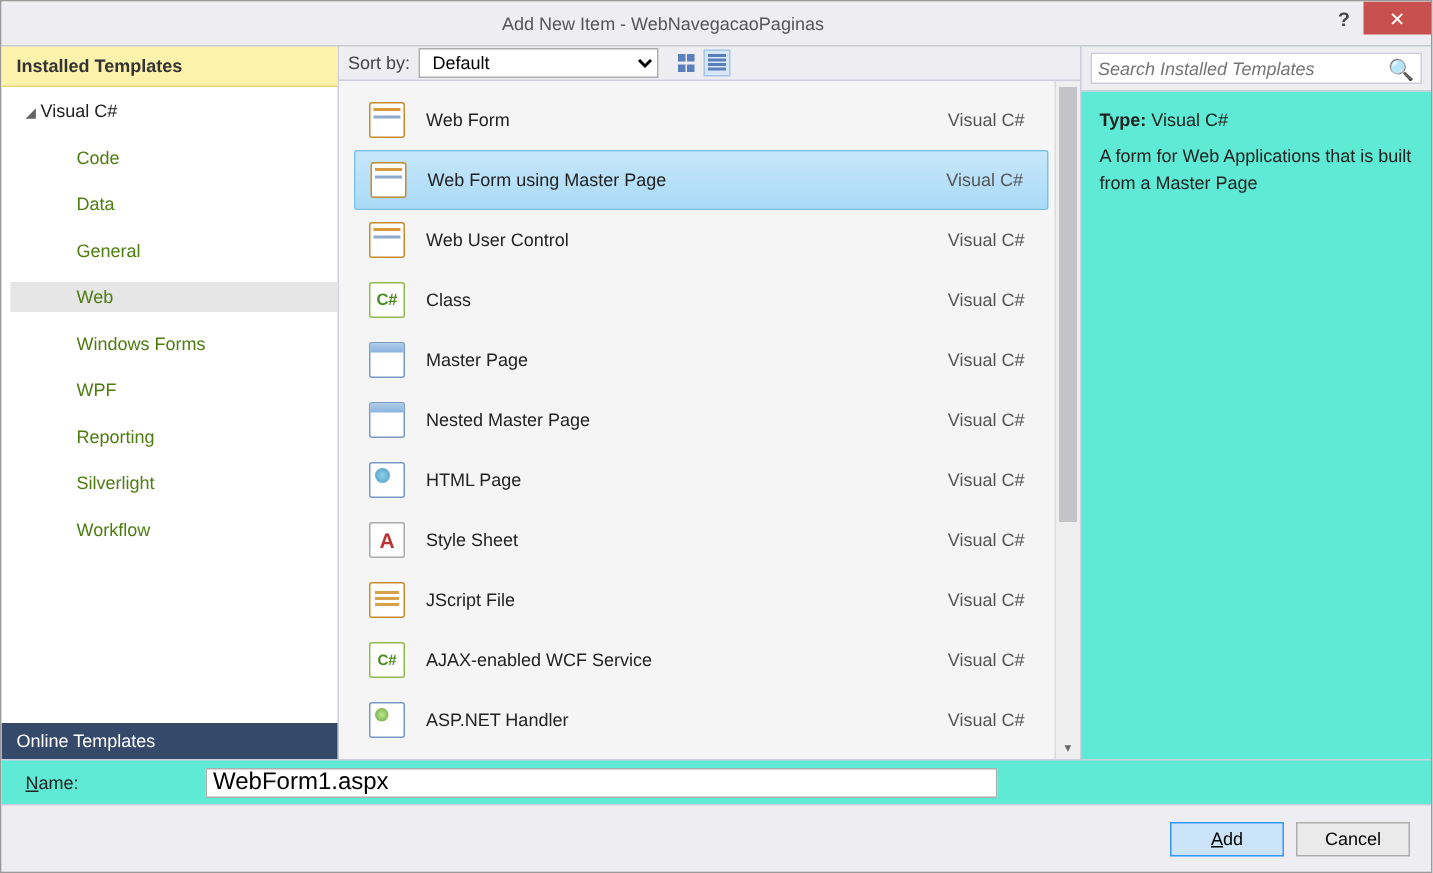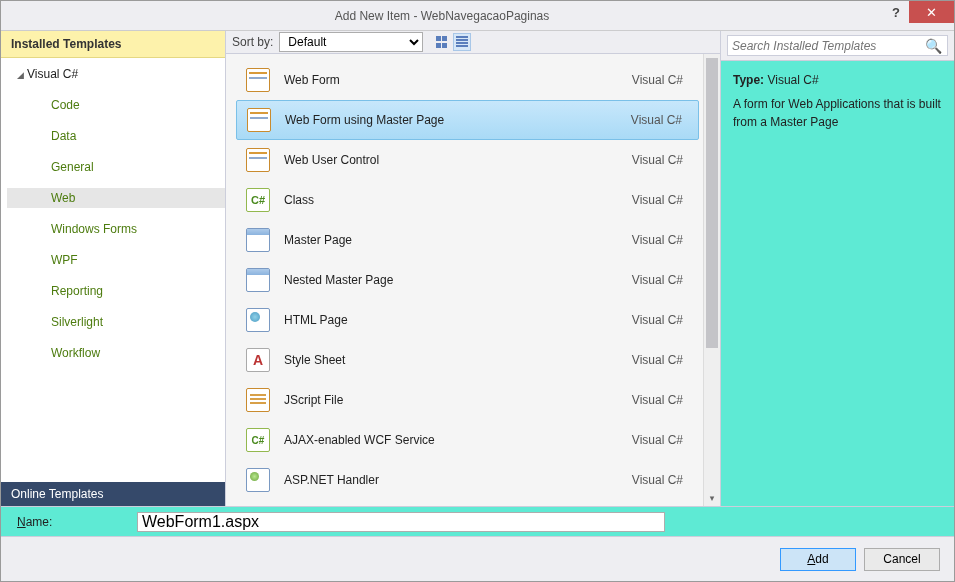--- a/index.html
+++ b/index.html
@@ -108,21 +108,21 @@
     border-bottom: 1px solid #cccedb;
     display:flex;
     align-items:center;
     padding: 0 6px;
     gap:6px;
     color:#444;
   }
   .sortbar select {
     font-size:12px;
     height: 20px;
-    width: 144px;
+    width: 160px;
     border:1px solid #adadad;
     background:#fff;
     padding-left:4px;
   }
   .view-icons {
     display:flex;
     gap:2px;
     margin-left:4px;
   }
   .view-icon {

